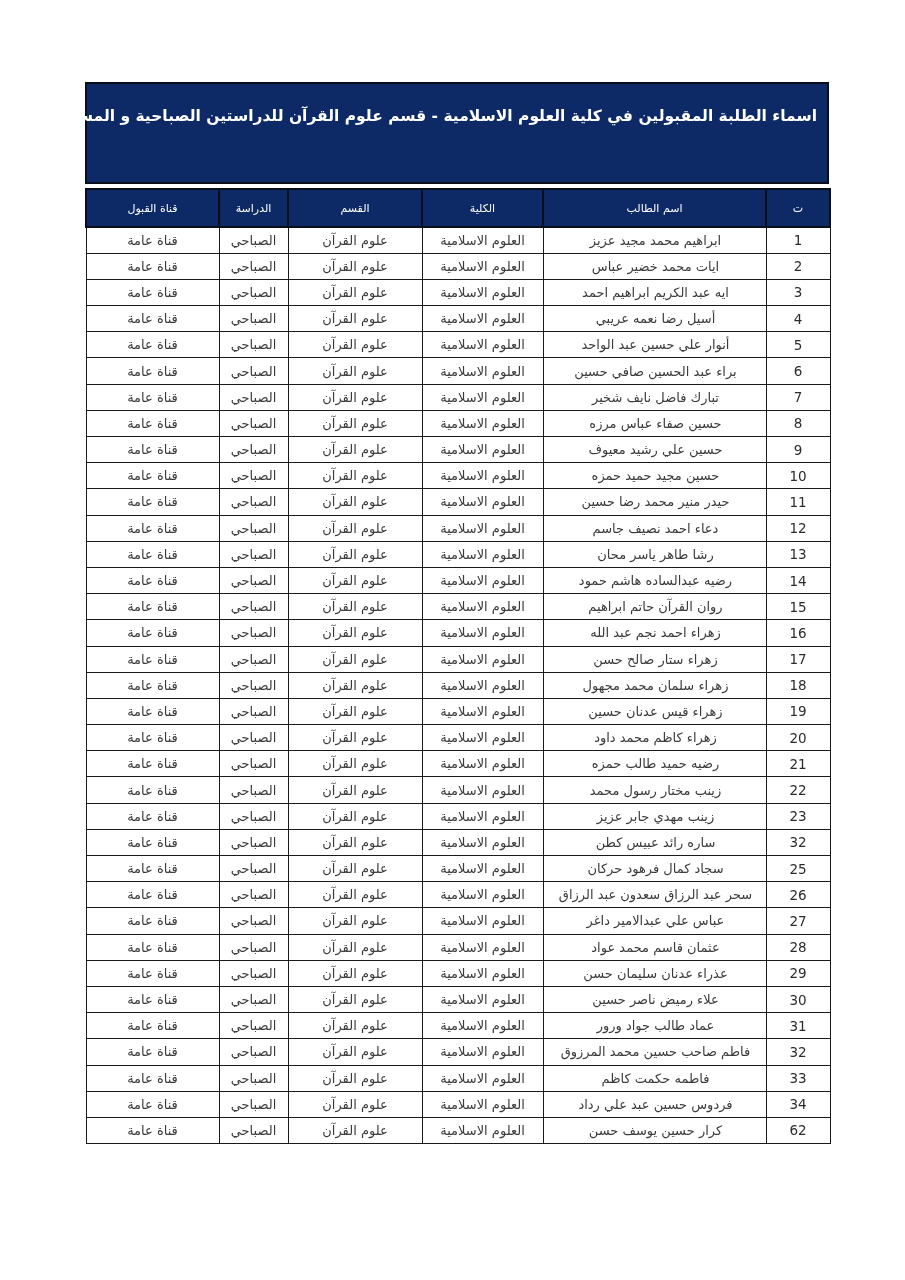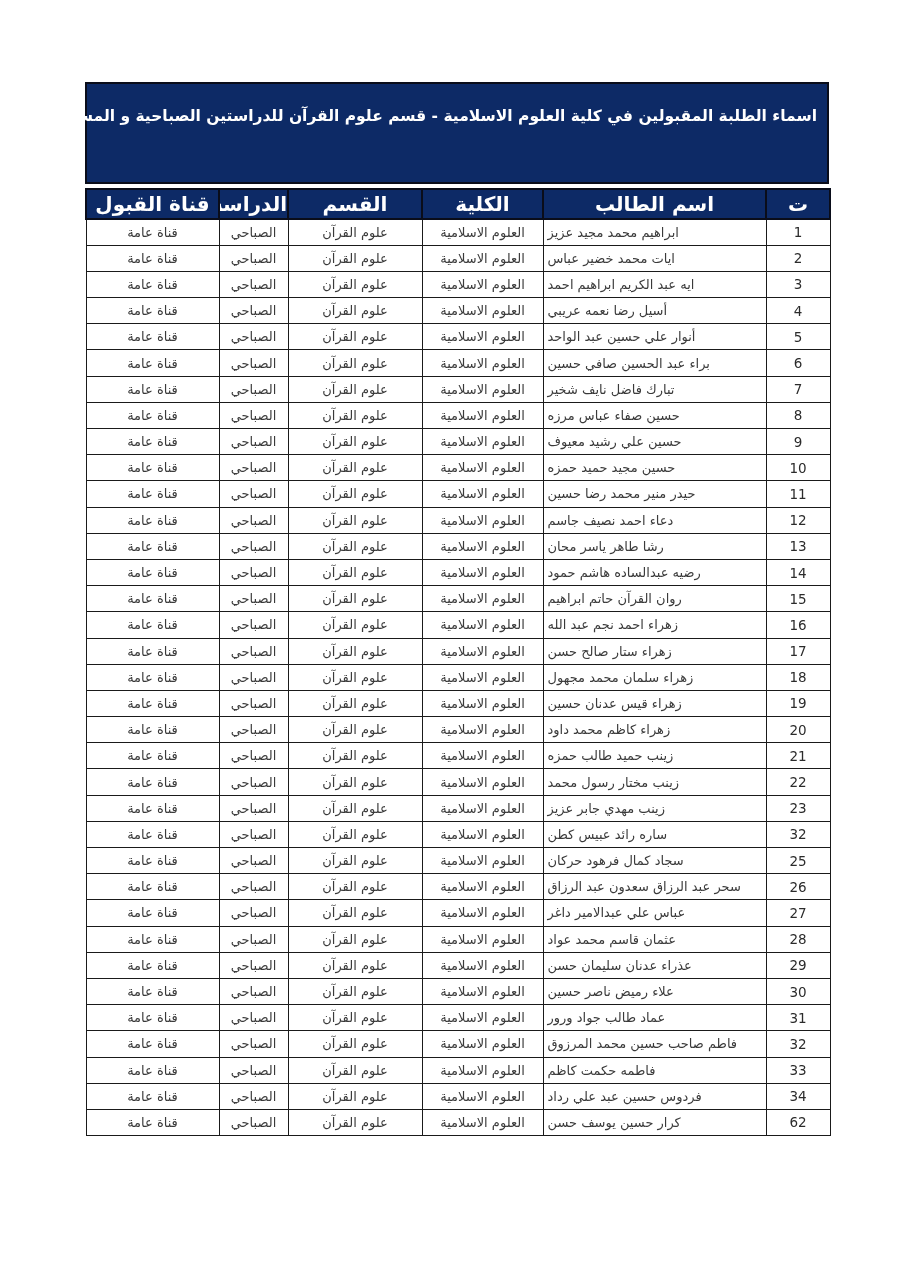--- a/index.html
+++ b/index.html
@@ -49,36 +49,36 @@
     direction: rtl;
   }
   table.students th, table.students td {
     border: 1.5px solid #1a1a1a;
     overflow: hidden;
     white-space: nowrap;
   }
   table.students thead th {
     background: #0d2a66;
     color: #ffffff;
-    font-weight: bold;
-    font-size: 20px;
-    height: 30px;
+    font-weight: normal;
+    font-size: 11px;
+    height: 38px;
     text-align: center;
     border-color: #0a0d1a;
     border-width: 2px;
   }
   table.students tbody td {
     height: 26.2px;
     font-size: 13px;
     color: #3a3a3a;
     text-align: center;
     background: #ffffff;
   }
   table.students tbody td.name-cell {
-    text-align: left;
+    text-align: center;
     padding-right: 2px;
     padding-left: 4px;
   }
   table.students tbody td.no-cell {
     color: #2b2b2b;
     font-size: 13.5px;
   }
   
   col.c-no      { width: 64px; }
   col.c-name    { width: 223px; }
@@ -272,21 +272,21 @@
           <tr>
             <td class="no-cell">20</td>
             <td class="name-cell">زهراء كاظم محمد داود</td>
             <td>العلوم الاسلامية</td>
             <td>علوم القرآن</td>
             <td>الصباحي</td>
             <td>قناة عامة</td>
           </tr>
           <tr>
             <td class="no-cell">21</td>
-            <td class="name-cell">زينب حميد طالب حمزه</td>
+            <td class="name-cell">رضيه حميد طالب حمزه</td>
             <td>العلوم الاسلامية</td>
             <td>علوم القرآن</td>
             <td>الصباحي</td>
             <td>قناة عامة</td>
           </tr>
           <tr>
             <td class="no-cell">22</td>
             <td class="name-cell">زينب مختار رسول محمد</td>
             <td>العلوم الاسلامية</td>
             <td>علوم القرآن</td>

